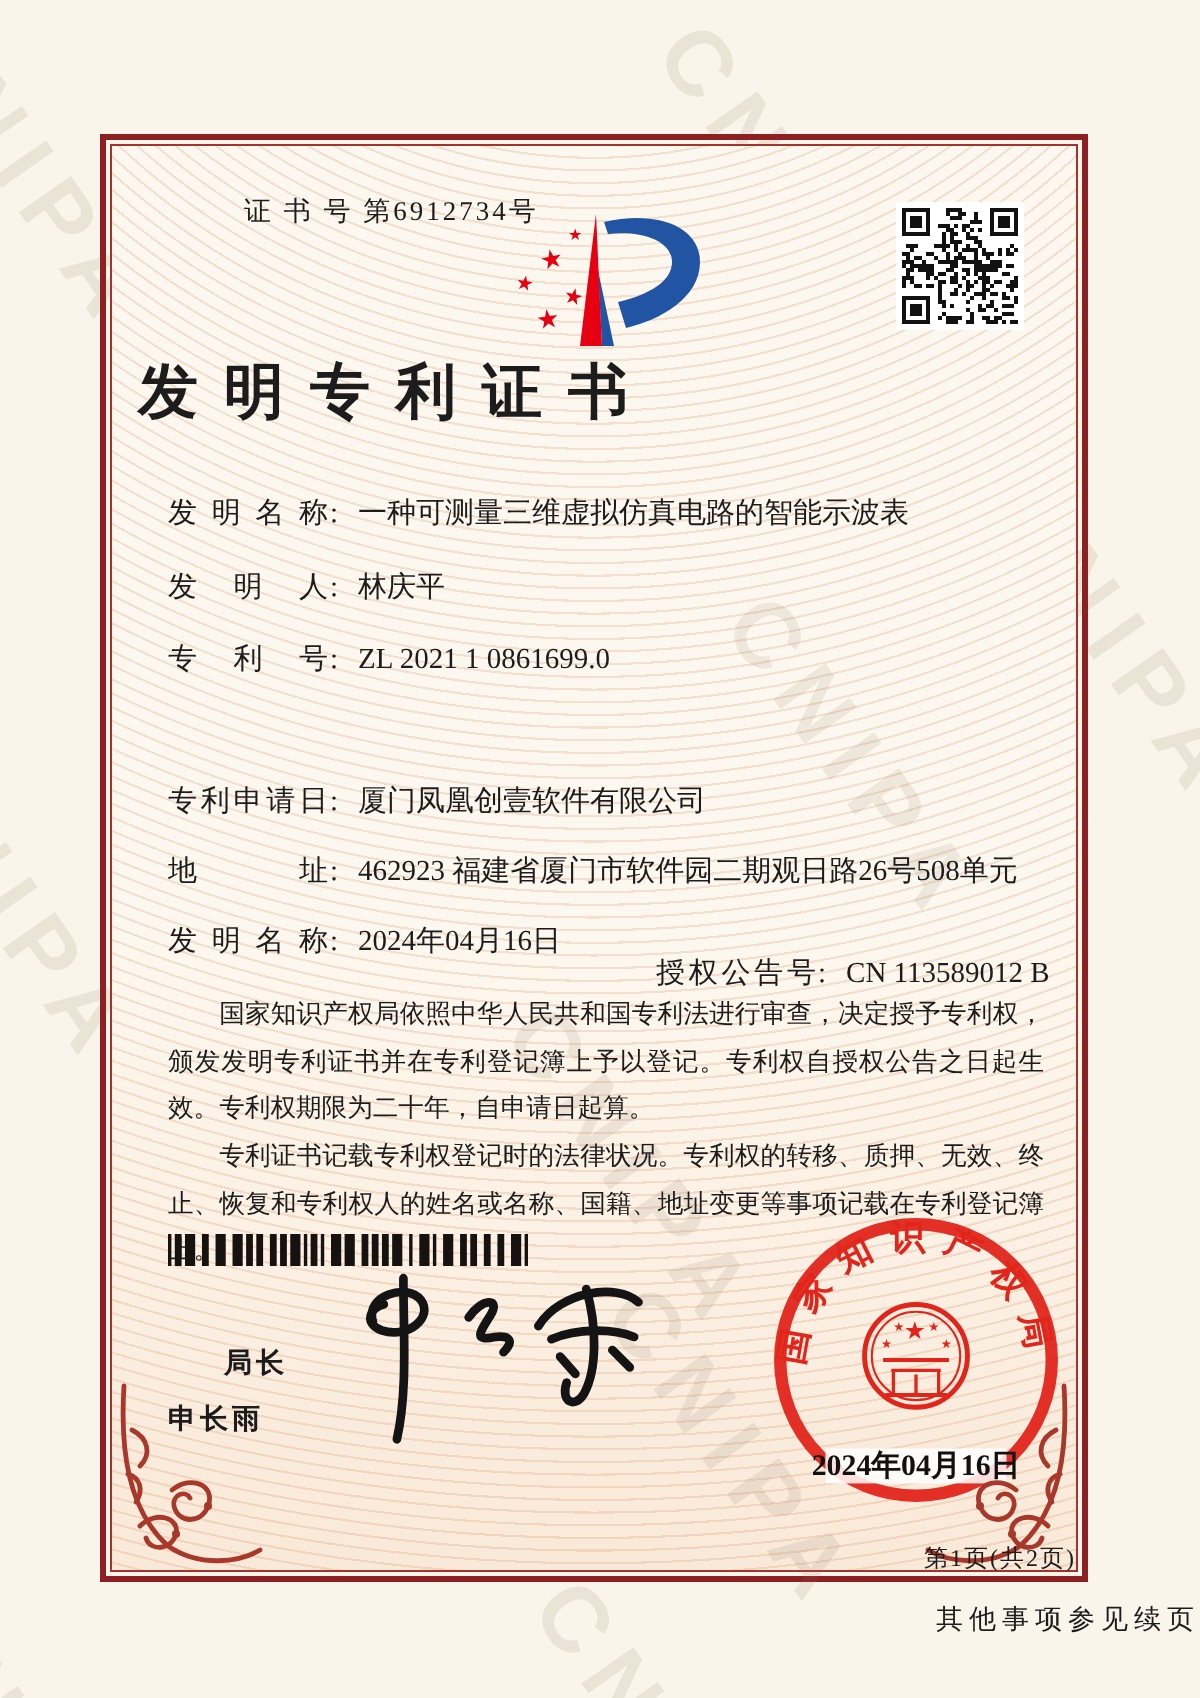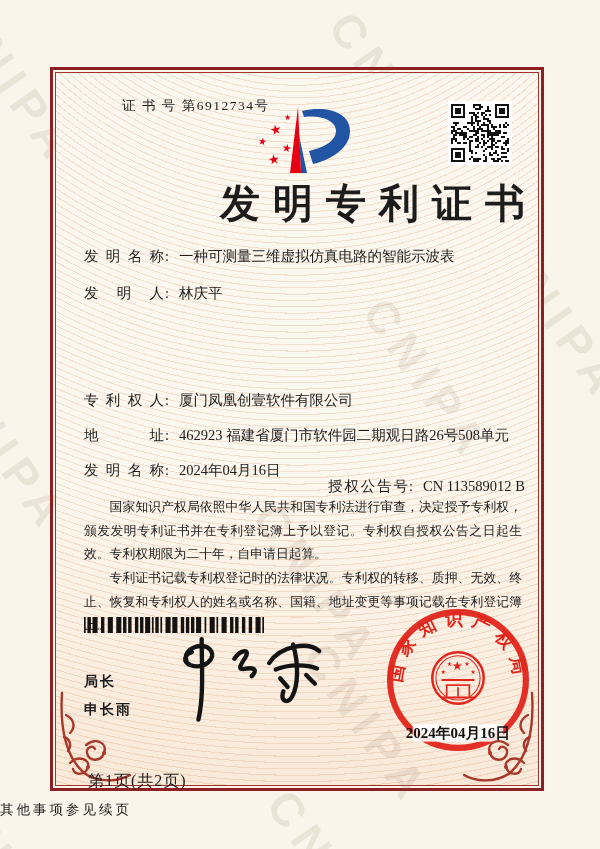--- a/index.html
+++ b/index.html
@@ -35,41 +35,41 @@
       repeating-radial-gradient(140% 100% at 50% -40%,
         rgba(225,165,128,0) 0 5px, rgba(225,165,128,0.30) 5px 6px),
       linear-gradient(to bottom, rgba(255,255,255,0) 55%, rgba(243,208,178,0.38) 100%);
   }
   .frame-inner > div, .frame-inner > svg { position:absolute; }
   .cert-no { left:18px; top:24px; font-size:13.5px; letter-spacing:1.5px;margin-left:48px; }
   .logo { left:200px; top:30px; width:106px; height:78px; }
   .qr-wrap { left:392px; top:28px; width:64px; height:64px; background:#fff; padding:3px; }
   .qr-wrap svg { width:58px; height:58px; display:block; }
   .doc-title {
-    left:0; right:0; top:103px; text-align:right;
-    font-size:40px; font-weight:700; letter-spacing:13px; padding-left:13px;
+    left:0; right:0; top:103px; text-align:left;
+    font-size:30px; font-weight:700; letter-spacing:13px; padding-left:13px;
   }
   .row { left:28px; right:20px; font-size:14.5px; white-space:nowrap; }
   .r1{top:174px}.r2{top:211px}.r3{top:247px}.r4{top:283px}.r5{top:318px}.r6{top:353px}.r7{top:388px}
   .flabel { display:inline-block; width:80px; text-align:justify; text-align-last:justify; }
   .colon { display:inline-block; margin:0 10px 0 1px; }
   .pair2 { position:absolute; left:244px; top:0;margin-top:16px; }
   .paras { left:28px; width:438px; top:423px; font-size:12.8px; line-height:1.85; text-align:justify; }
   .paras p { text-indent:2em; }
   .barcode-wrap { left:28px; top:544px; width:180px; height:16px; }
   .barcode-wrap svg { width:180px; height:16px; display:block; }
   .sig-label { left:28px; font-size:14px; font-weight:700;
     font-family:"Liberation Sans","DejaVu Sans",sans-serif; letter-spacing:2px; }
-  .sig-title { top:600px; } .sig-name { top:628px;font-family:Liberation Serif, serif; }
+  .sig-title { top:600px;margin-left:28px; } .sig-name { top:628px;font-family:Liberation Serif, serif; }
   .sig-script { left:100px; top:558px; width:185px; height:100px; }
   .seal { left:330px; top:535px; width:144px; height:144px; }
   .flourish { bottom:2px; width:78px; height:96px; }
   .flourish-l { left:0; } .flourish-r { right:0; transform:scaleX(-1); }
-  .page-no { left:0; right:0; top:698px; text-align:left; font-size:16px; letter-spacing:1px;padding-left:32px; }
-  .cont-note { position:absolute; left:0; width:100%; top:801px; text-align:left;
+  .page-no { left:0; right:0; top:698px; text-align:right; font-size:12px; letter-spacing:1px;padding-left:32px; }
+  .cont-note { position:absolute; left:0; width:100%; top:801px; text-align:right;
     font-size:13.5px; letter-spacing:3px; }
 </style>
 </head>
 <body>
 
 <span class="wm" style="left:-18px;top:-8px">CNIPA</span>
 <span class="wm" style="left:362px;top:2px">CNIPA</span>
 <span class="wm" style="left:528px;top:228px">CNIPA</span>
 <span class="wm" style="left:-26px;top:360px">CNIPA</span>
 <span class="wm" style="left:300px;top:780px">CNIPA</span>
@@ -365,22 +365,25 @@
     </div>
 
     <div class="doc-title">发明专利证书</div>
 
     <div class="row r1">
       <span class="flabel">发明名称</span><span class="colon">:</span><span class="fvalue">一种可测量三维虚拟仿真电路的智能示波表</span>
     </div>
     <div class="row r2">
       <span class="flabel">发明人</span><span class="colon">:</span><span class="fvalue">林庆平</span>
     </div>
+    <div class="row r3">
+      <span class="flabel">专利号</span><span class="colon">:</span><span class="fvalue">ZL 2021 1 0861699.0</span>
+    </div>
     <div class="row r5">
-      <span class="flabel">专利权人</span><span class="colon">:</span><span class="fvalue">厦门凤凰创壹软件有限公司</span>
+      <span class="flabel">专利申请日</span><span class="colon">:</span><span class="fvalue">厦门凤凰创壹软件有限公司</span>
     </div>
     <div class="row r6">
       <span class="flabel">地址</span><span class="colon">:</span><span class="fvalue">462923 福建省厦门市软件园二期观日路26号508单元</span>
     </div>
     <div class="row r7">
       <span class="flabel">发明名称</span><span class="colon">:</span><span class="fvalue">2024年04月16日</span>
       <span class="pair2">
         <span class="flabel">授权公告号</span><span class="colon">:</span><span class="fvalue">CN 113589012 B</span>
       </span>
     </div>

